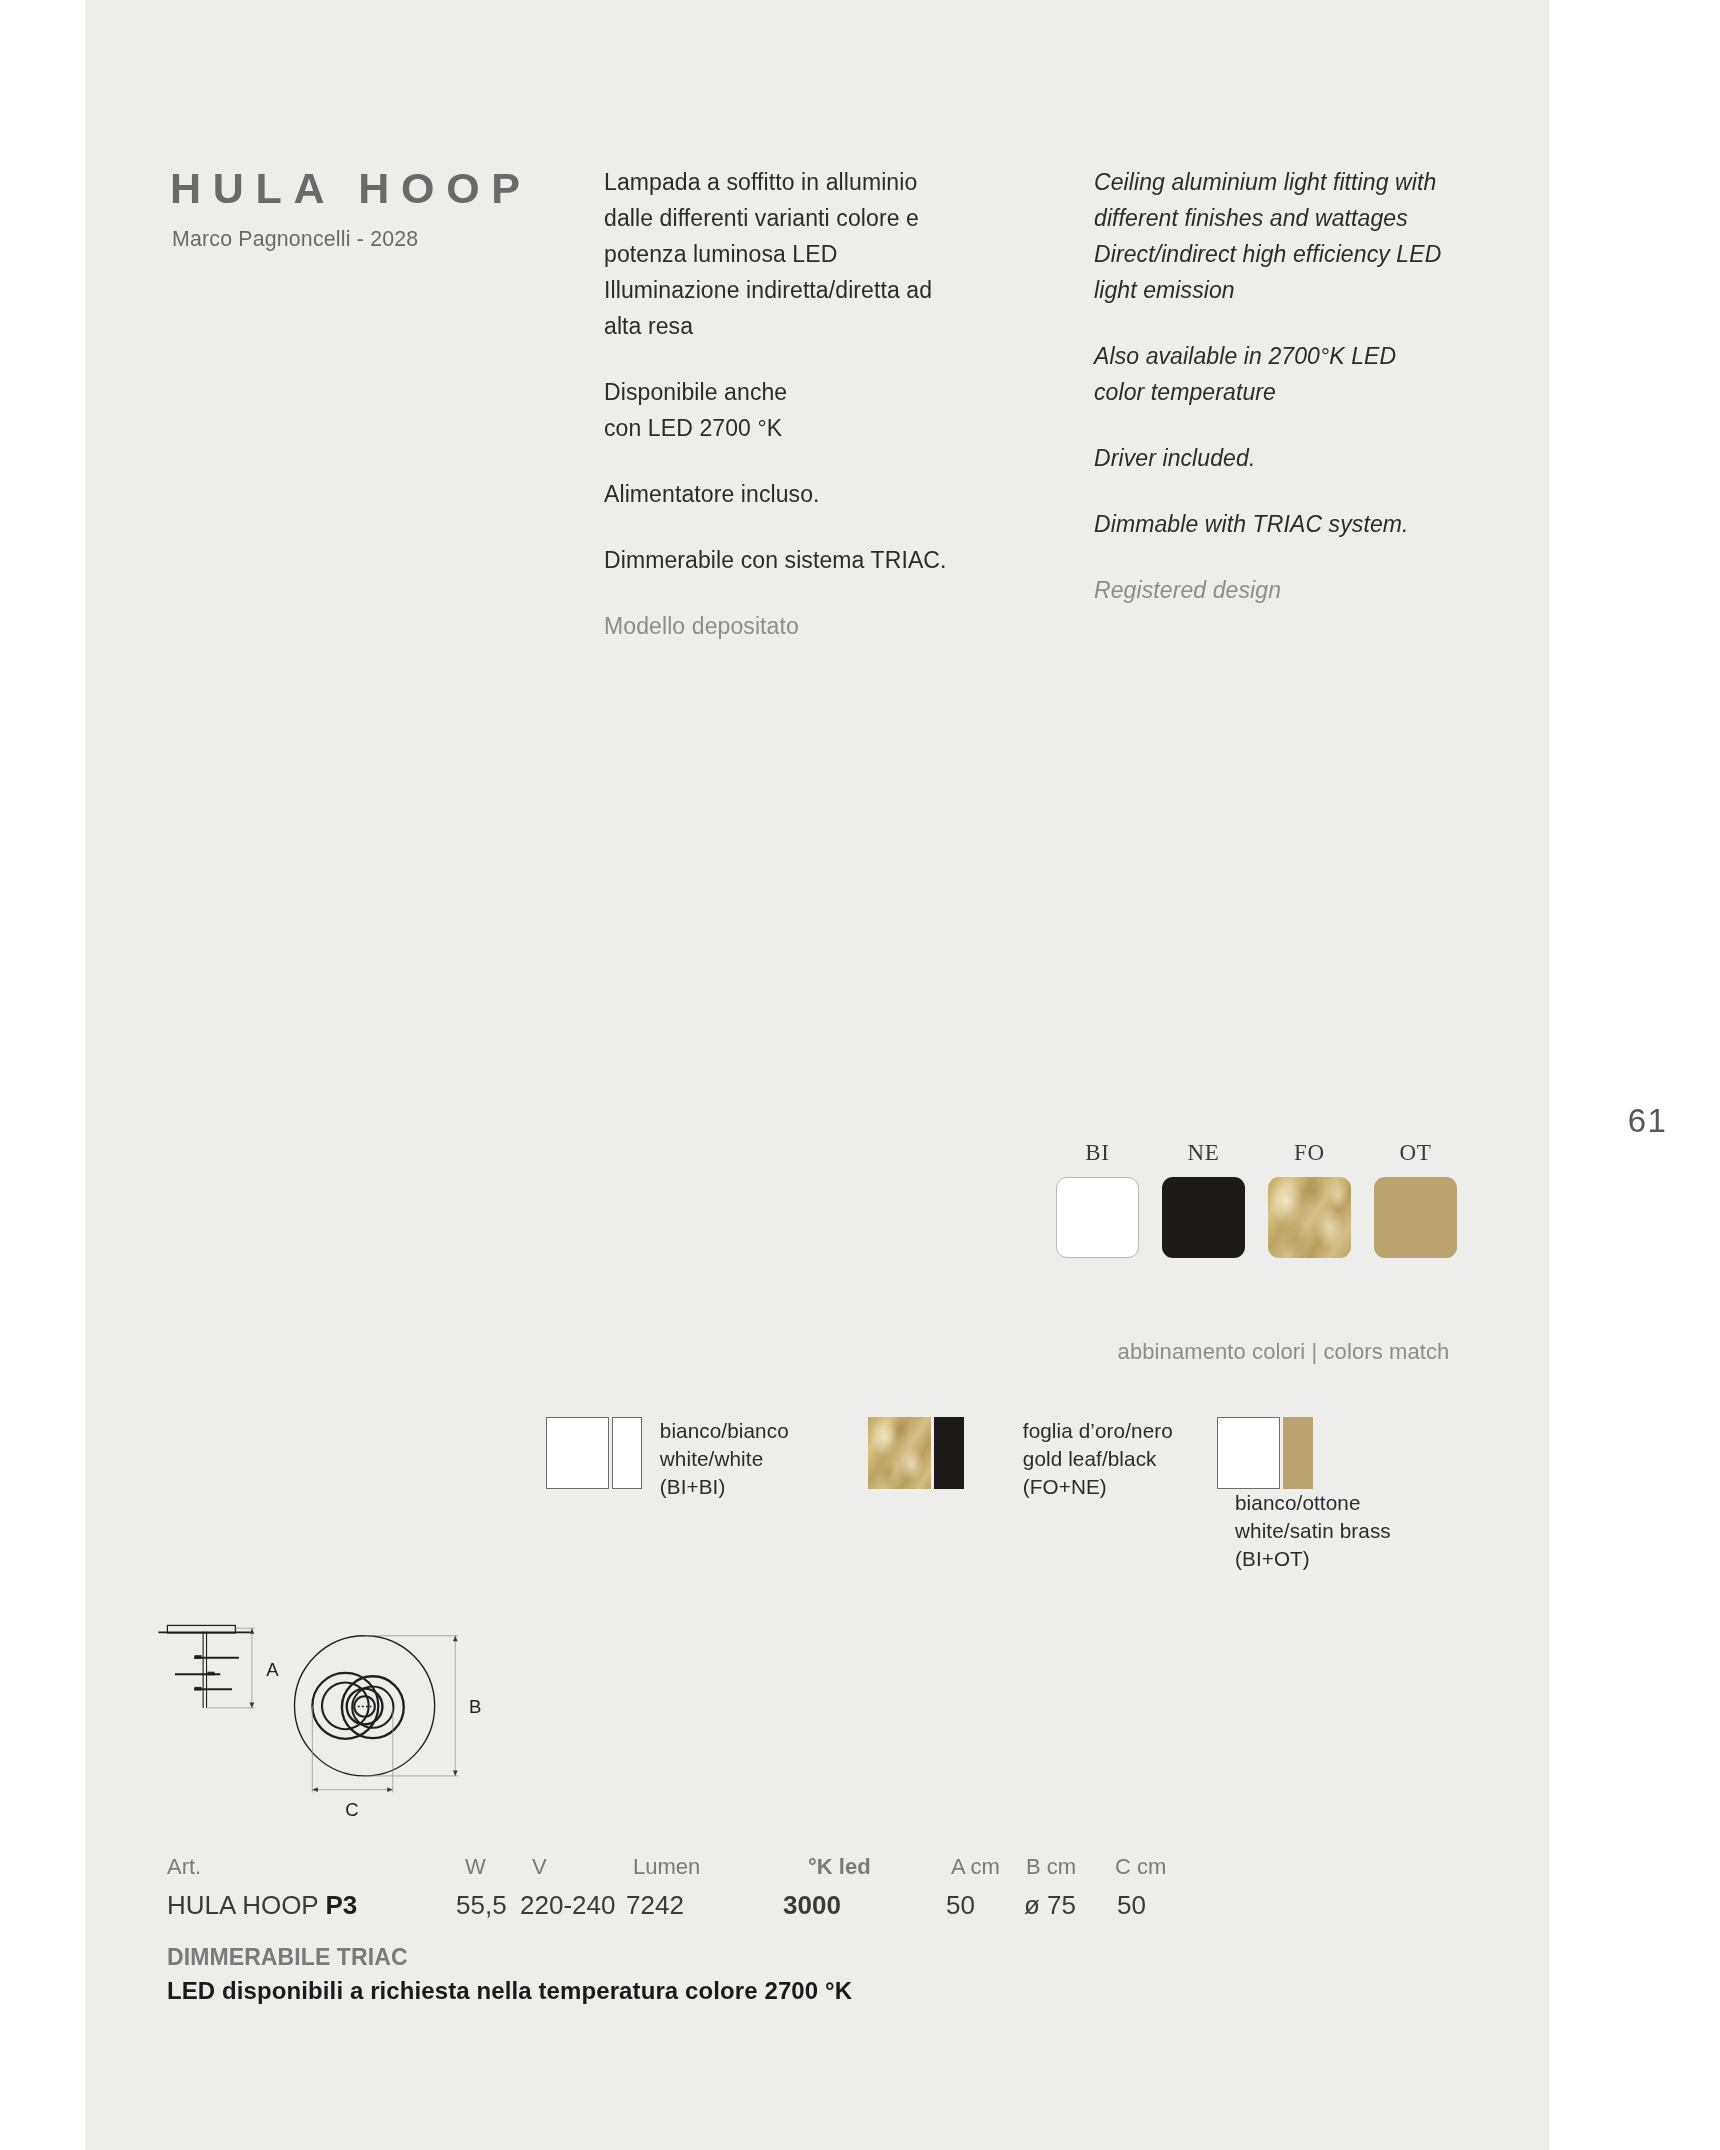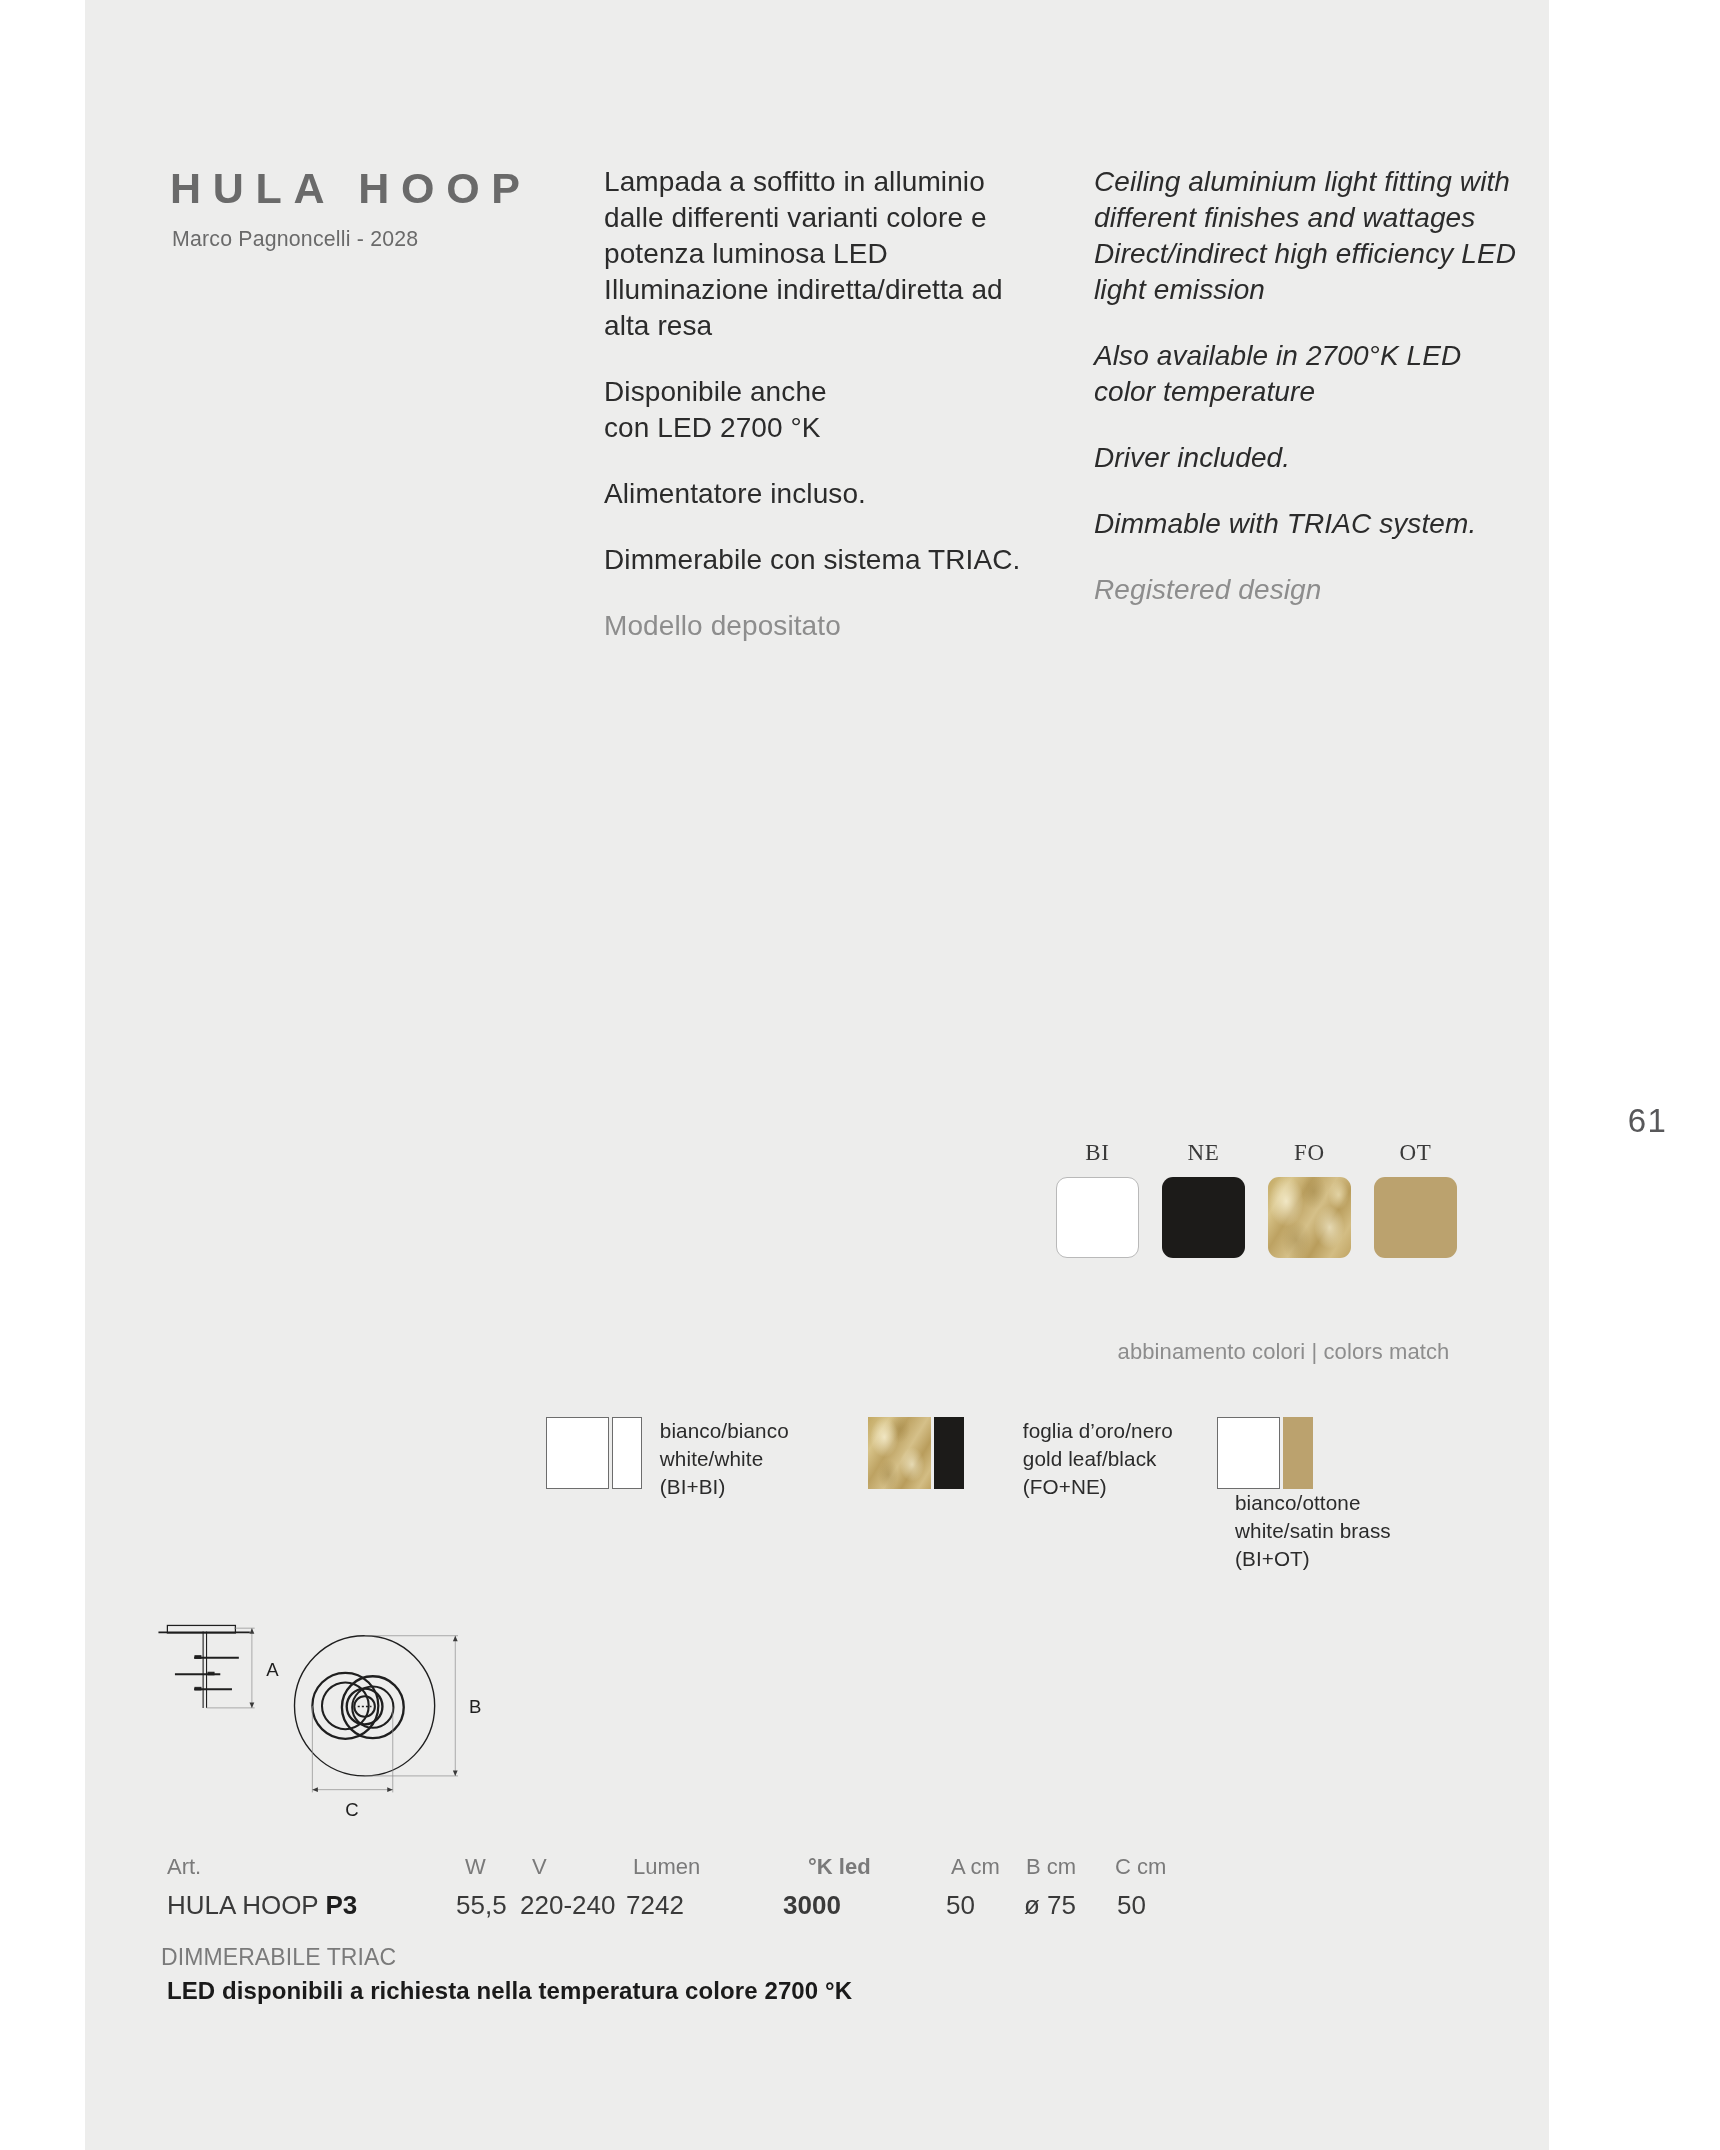--- a/index.html
+++ b/index.html
@@ -63,21 +63,21 @@
     color: #6a6a6a;
     letter-spacing: 0.2px;
     line-height: 1;
   }
 
   
   .desc-col {
     position: absolute;
     font-weight: 300;
     color: #2b2b2b;
-    font-size: 28px;
+    font-size: 23px;
     line-height: 36px;
     letter-spacing: 0.1px;
   }
   #desc-it { left: 604px; top: 164px; width: 386px; }
   #desc-en { left: 1094px; top: 164px; width: 399px; font-style: italic; }
 
   .desc-block { margin: 0 0 30px 0; }
   .desc-block:last-child { margin-bottom: 0; }
   .desc-block.muted { color: #8d8d8d; }
   .desc-line { display: block; white-space: pre; }
@@ -217,24 +217,24 @@
   .spec-head .c-v     { left: 365px; }
   .spec-head .c-lumen { left: 466px; }
   .spec-head .c-k     { left: 641px; }
   .spec-head .c-a     { left: 784px; }
   .spec-head .c-b     { left: 859px; }
   .spec-head .c-c     { left: 948px; }
 
   .art-bold { font-weight: 700; color: #1e1e1e; }
   #spec-note {
     position: absolute;
-    left: 161px;
+    left: 167px;
     top: 1944px;
     font-size: 23px;
-    font-weight: 400;
+    font-weight: 700;
     color: #7a7a7a;
     letter-spacing: 0.1px;
   }
   #spec-note-bold {
     position: absolute;
     left: 167px;
     top: 1977px;
     font-size: 24px;
     font-weight: 700;
     color: #1a1a1a;

